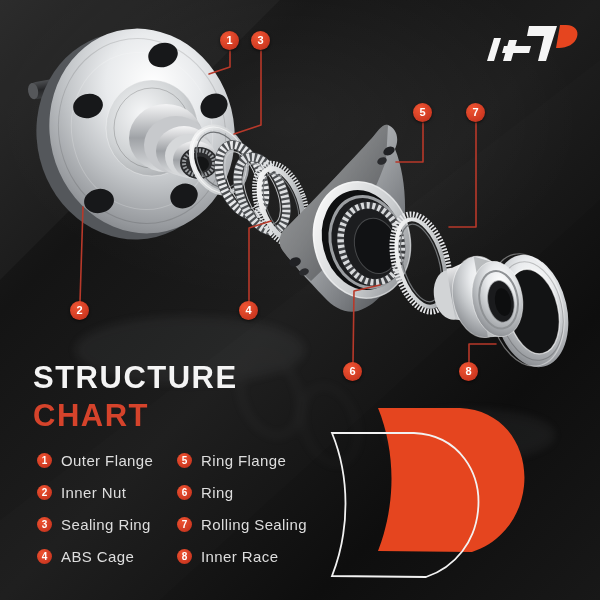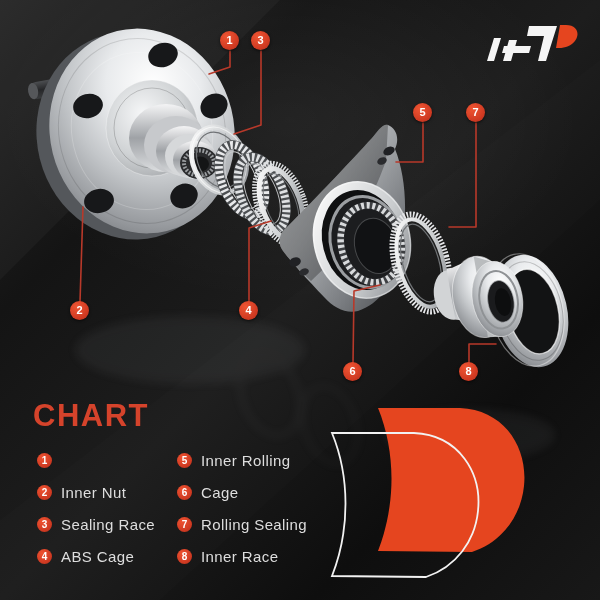--- a/index.html
+++ b/index.html
@@ -209,48 +209,50 @@
 
 <div class="marker" style="left:220px;top:31px">1</div>
 <div class="marker" style="left:70px;top:301px">2</div>
 <div class="marker" style="left:251px;top:31px">3</div>
 <div class="marker" style="left:239px;top:301px">4</div>
 <div class="marker" style="left:413px;top:103px">5</div>
 <div class="marker" style="left:343px;top:362px">6</div>
 <div class="marker" style="left:466px;top:103px">7</div>
 <div class="marker" style="left:459px;top:362px">8</div>
 
+<div class="title-line1">STRUCTURE</div>
 <div class="title-line2">CHART</div>
 
 <div class="legend">
   <div class="legend-col c1">
     <div class="legend-row">
       <span class="lnum">1</span>
+      <span class="llabel">Outer Flange</span>
     </div>
     <div class="legend-row">
       <span class="lnum">2</span>
       <span class="llabel">Inner Nut</span>
     </div>
     <div class="legend-row">
       <span class="lnum">3</span>
-      <span class="llabel">Sealing Race</span>
+      <span class="llabel">Sealing Ring</span>
     </div>
     <div class="legend-row">
       <span class="lnum">4</span>
       <span class="llabel">ABS Cage</span>
     </div>
   </div>
   <div class="legend-col">
     <div class="legend-row">
       <span class="lnum">5</span>
-      <span class="llabel">Inner Rolling</span>
+      <span class="llabel">Ring Flange</span>
     </div>
     <div class="legend-row">
       <span class="lnum">6</span>
-      <span class="llabel">Cage</span>
+      <span class="llabel">Ring</span>
     </div>
     <div class="legend-row">
       <span class="lnum">7</span>
       <span class="llabel">Rolling Sealing</span>
     </div>
     <div class="legend-row">
       <span class="lnum">8</span>
       <span class="llabel">Inner Race</span>
     </div>
   </div>

